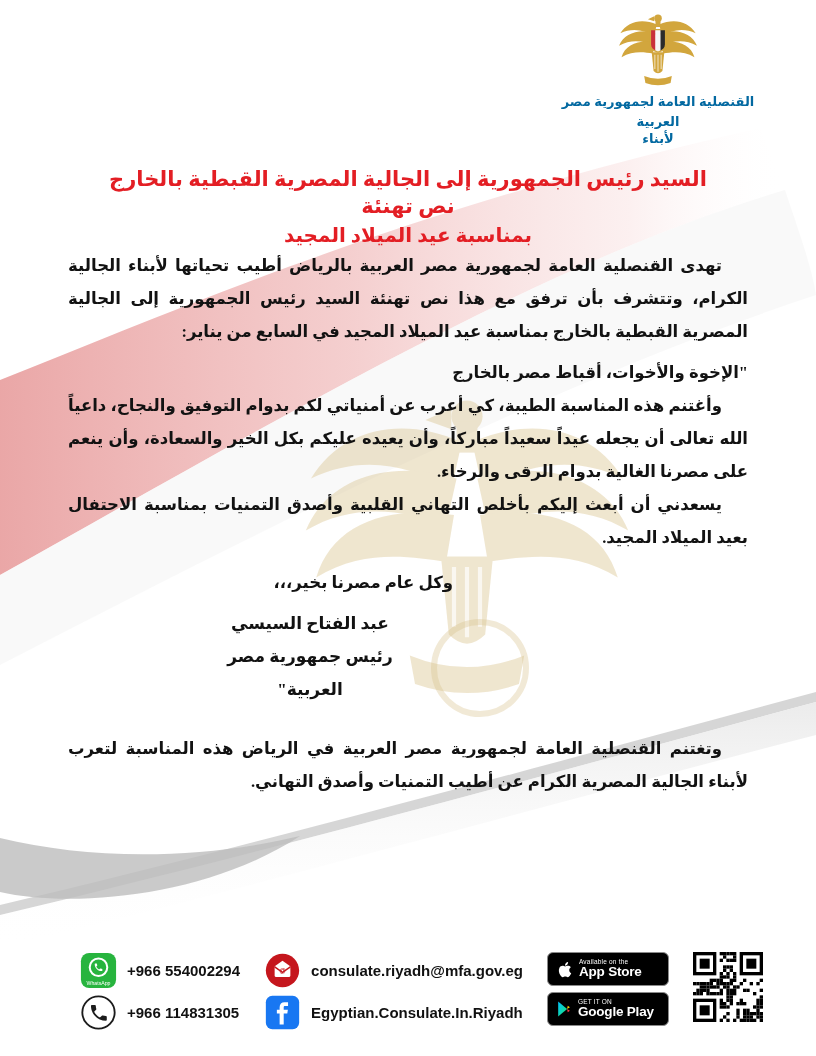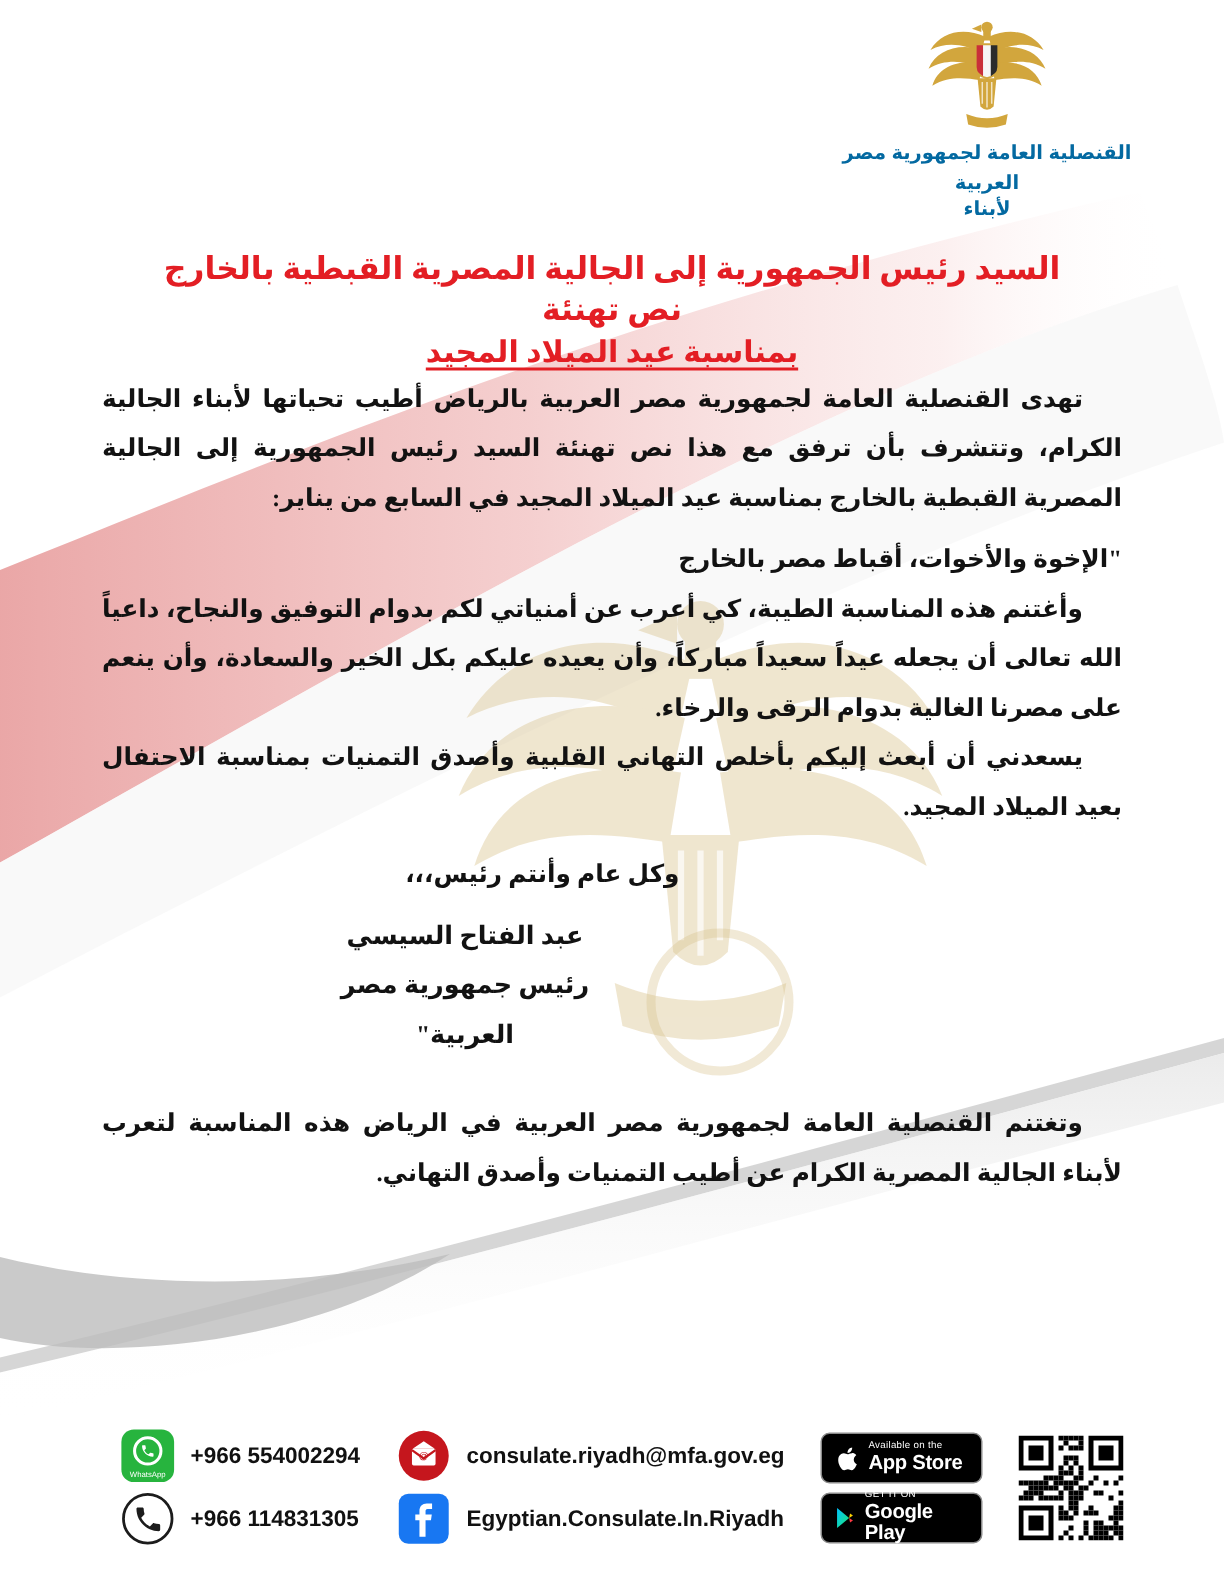--- a/index.html
+++ b/index.html
@@ -8,36 +8,36 @@
   
   .watermark{position:absolute;inset:0;width:816px;height:1056px;pointer-events:none;}
   
   .header{position:absolute;top:10px;left:543px;width:230px;text-align:center;}
   .header .emblem{display:block;margin:0 auto;width:88px;height:78px;}
   .header .org{font-family:"Liberation Sans","DejaVu Sans",sans-serif;font-weight:bold;
                color:#0369a1;font-size:13px;line-height:1.5;margin-top:4px;}
   
   .main{position:absolute;top:166px;right:68px;left:68px;direction:rtl;color:#121212;font-weight:bold;}
   .title{color:#e31e24;text-align:center;font-size:21px;line-height:27px;font-weight:bold;}
-  .title .u{display:inline-block;font-size:20px;text-decoration:underline;text-underline-offset:4px;margin-top:2px;}
+  .title .u{display:inline-block;font-size:20px;text-underline-offset:4px;margin-top:2px;}
   .main p{margin:0;font-size:16.5px;line-height:33px;text-align:justify;text-indent:26px;}
   .p1{margin-top:10px;}
   .salutation{text-indent:0 !important;margin-top:8px !important;text-align:right !important;}
   .closing{margin-top:12px !important;text-indent:0 !important;text-align:right !important;padding-left:0;padding-right:295px;}
   .signature{margin:8px 328px 0 132px;text-align:center;font-size:17px;line-height:33px;font-weight:bold;}
   .p4{margin-top:26px !important;}
   
-  .footer{position:absolute;left:80px;top:952px;width:680px;display:flex;align-items:center;gap:24px;
+  .footer{position:absolute;left:80px;top:952px;width:680px;display:flex;align-items:flex-start;gap:24px;
           font-family:"Liberation Sans","DejaVu Sans",sans-serif;color:#111;}
   .contact-col{display:flex;flex-direction:column;gap:5px;}
   .contact-row{display:flex;align-items:center;gap:10px;height:37px;}
   .contact-row .txt{font-size:15px;font-weight:bold;white-space:nowrap;}
   .cicon{width:37px;height:37px;flex:0 0 auto;}
   .badges{display:flex;flex-direction:column;gap:6px;}
-  .badge{width:108px;height:31px;background:#000;border:1px solid #8a8a8a;border-radius:6px;
+  .badge{width:122px;height:31px;background:#000;border:1px solid #8a8a8a;border-radius:6px;
          display:flex;align-items:center;gap:7px;padding:16px 9px;box-sizing:border-box;color:#fff;}
   .badge .blines{display:flex;flex-direction:column;line-height:1.05;}
   .badge .b1{font-size:6.5px;letter-spacing:.2px;}
   .badge .b2{font-size:13.5px;font-weight:bold;letter-spacing:-.2px;}
   .qr{width:70px;height:70px;display:block;background:#fff;}
 </style>
 </head>
 <body>
 
 <svg width="0" height="0" style="position:absolute" aria-hidden="true">
@@ -105,21 +105,21 @@
   <div class="main">
     <div class="title">
       <div>السيد رئيس الجمهورية إلى الجالية المصرية القبطية بالخارج</div>
       <div>نص تهنئة</div>
       <div><span class="u">بمناسبة عيد الميلاد المجيد</span></div>
     </div>
     <p class="p1">تهدى القنصلية العامة لجمهورية مصر العربية بالرياض أطيب تحياتها لأبناء الجالية الكرام، وتتشرف بأن ترفق مع هذا نص تهنئة السيد رئيس الجمهورية إلى الجالية المصرية القبطية بالخارج بمناسبة عيد الميلاد المجيد في السابع من يناير:</p>
     <p class="salutation">"الإخوة والأخوات، أقباط مصر بالخارج</p>
     <p>وأغتنم هذه المناسبة الطيبة، كي أعرب عن أمنياتي لكم بدوام التوفيق والنجاح، داعياً الله تعالى أن يجعله عيداً سعيداً مباركاً، وأن يعيده عليكم بكل الخير والسعادة، وأن ينعم على مصرنا الغالية بدوام الرقى والرخاء.</p>
     <p>يسعدني أن أبعث إليكم بأخلص التهاني القلبية وأصدق التمنيات بمناسبة الاحتفال بعيد الميلاد المجيد.</p>
-    <p class="closing">وكل عام وأنتم رئيس،،،</p>
+    <p class="closing">وكل عام مصرنا بخير،،،</p>
     <div class="signature">
       <div>عبد الفتاح السيسي</div>
       <div>رئيس جمهورية مصر العربية"</div>
     </div>
     <p class="p4">وتغتنم القنصلية العامة لجمهورية مصر العربية في الرياض هذه المناسبة لتعرب لأبناء الجالية المصرية الكرام عن أطيب التمنيات وأصدق التهاني.</p>
   </div>
 
   <div class="footer">
     <div class="contact-col">
       <div class="contact-row">

